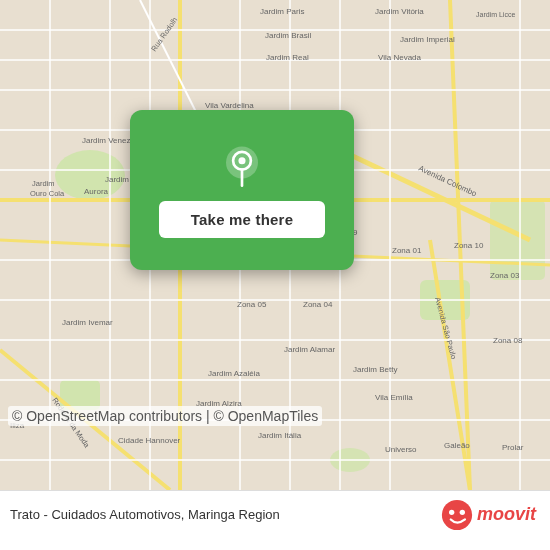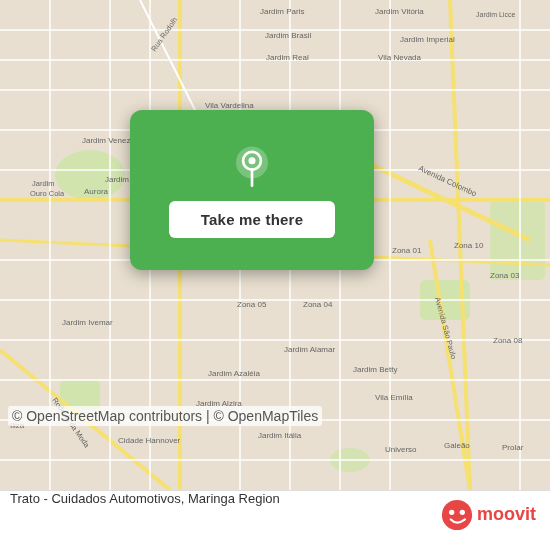--- a/index.html
+++ b/index.html
@@ -19,21 +19,21 @@
       height: 100%;
       position: absolute;
       top: 0; left: 0;
     }
 
     
     #card-overlay {
       position: absolute;
       top: 110px;
       left: 130px;
-      width: 244px;
+      width: 224px;
       height: 160px;
       background: #4caf50;
       border-radius: 12px;
       display: flex;
       flex-direction: column;
       align-items: center;
       justify-content: center;
       box-shadow: 0 4px 16px rgba(0,0,0,0.35);
       z-index: 10;
     }
@@ -54,20 +54,21 @@
       font-weight: 600;
       cursor: pointer;
       letter-spacing: 0.2px;
     }
 
     #bottom-bar {
       width: 550px;
       height: 60px;
       background: white;
       display: flex;
+      align-items: center;
       justify-content: space-between;
       padding: 0 14px 12px 10px;
       border-top: 1px solid #ddd;
     }
 
     #bottom-text {
       font-size: 13px;
       color: #333;
       flex: 1;
     }
@@ -80,20 +81,21 @@
 
     #moovit-icon {
       width: 32px;
       height: 32px;
     }
 
     #moovit-label {
       font-size: 18px;
       font-weight: 700;
       color: #e84545;
+      font-style: italic;
     }
 
     #attribution {
       position: absolute;
       bottom: 64px;
       left: 8px;
       font-size: 14px;
       color: #555;
       background: rgba(255,255,255,0.75);
       padding: 2px 4px;

